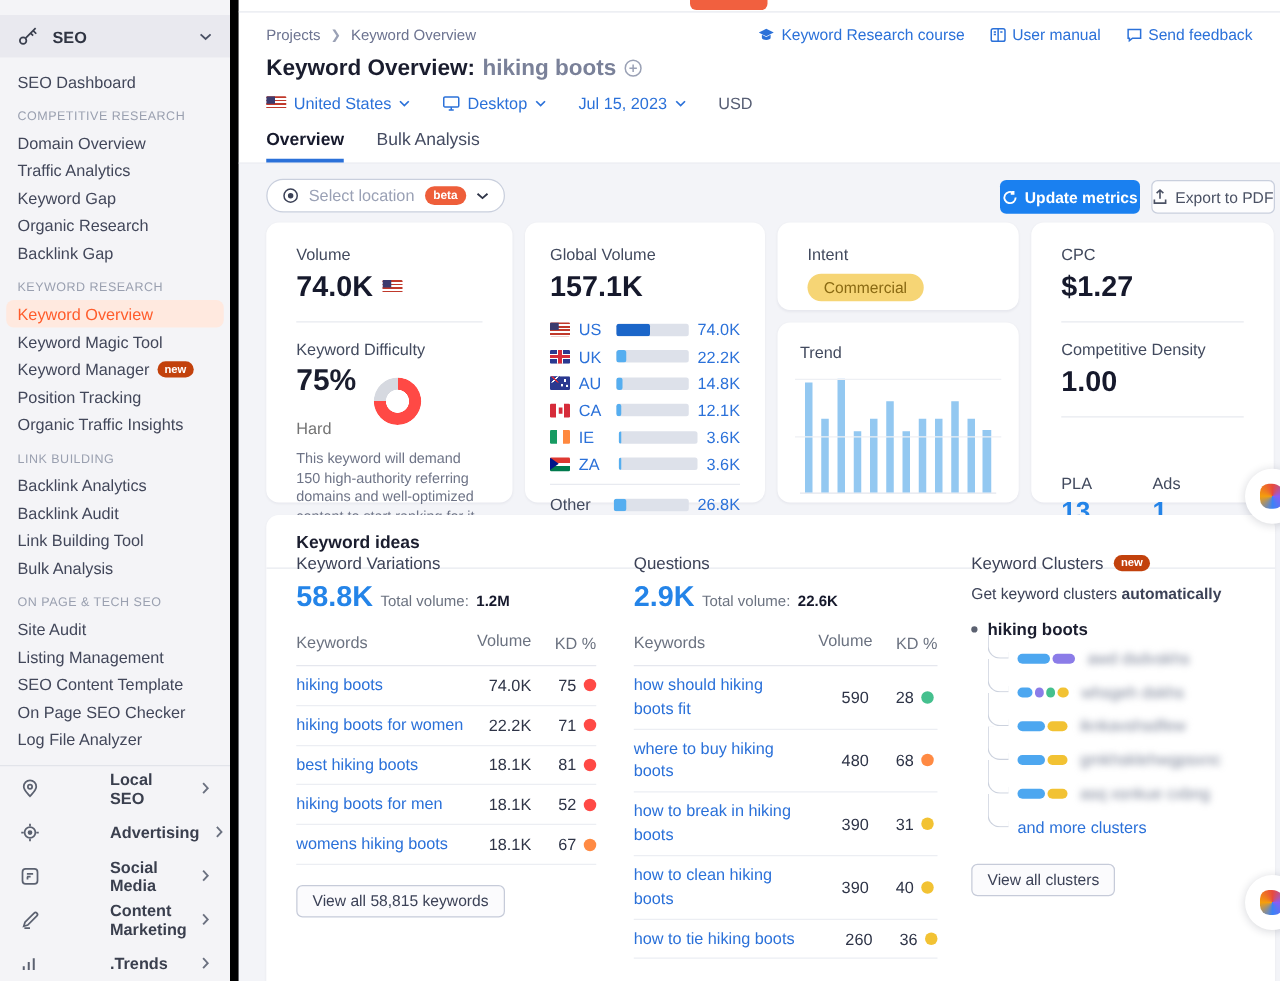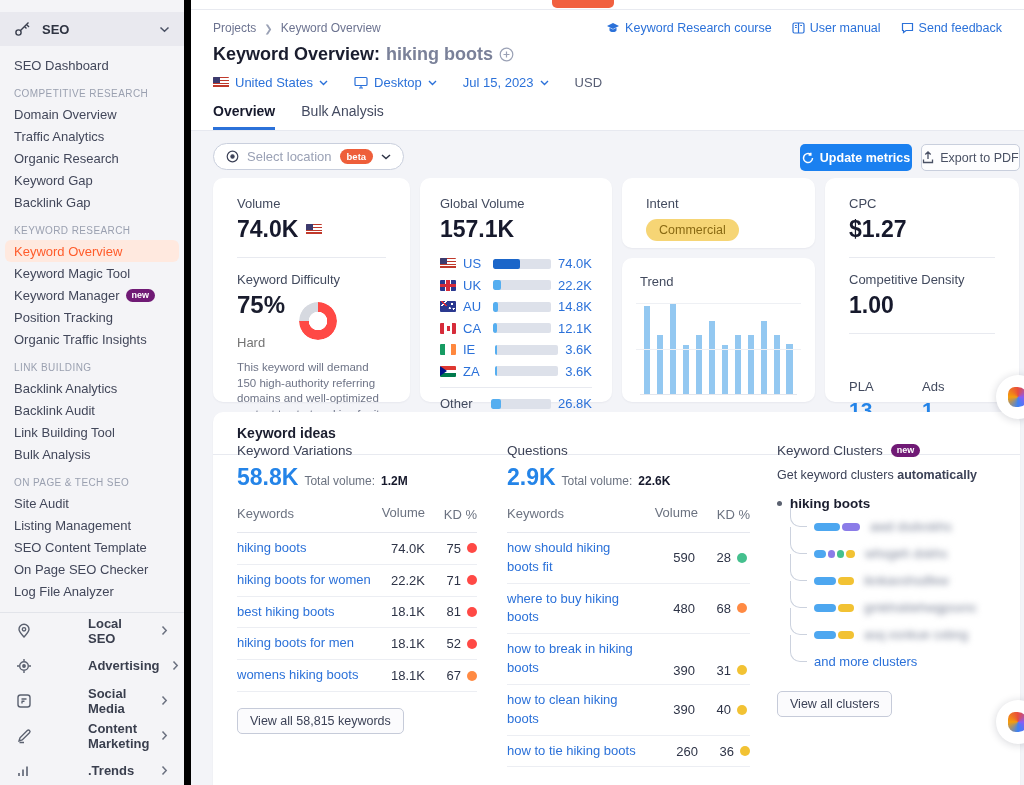--- a/index.html
+++ b/index.html
@@ -8,21 +8,21 @@
   .screen { position:absolute; inset:0; width:1024px; height:785px; overflow:hidden; }
 
   
   .sidebar { position:absolute; left:0; top:0; width:191px; height:785px; background:#f4f4f7; border-right:7px solid #000000; }
   .seo-header { margin-top:12px; height:34px; background:#e9e9ef; display:flex; align-items:center; padding:0 14px; cursor:pointer; }
   .seo-header .lbl { font-size:13px; font-weight:bold; color:#2f3442; margin-left:10px; flex:1; }
   .s-item { font-size:13px; color:#42475a; padding:4px 14px; height:22px; line-height:15px; cursor:pointer; display:flex; align-items:center; gap:6px; }
   .s-item.first { margin-top:8px; }
   .s-label { font-size:10px; color:#9aa0b0; letter-spacing:.4px; padding:0 14px; margin-top:12px; margin-bottom:4px; }
   .s-item.active { background:#ffe9df; color:#ff5c2b; margin:0 5px; padding:4px 9px; border-radius:6px; }
-  .badge-new { background:#701a75; color:#fff; font-size:9px; font-weight:bold; border-radius:8px; padding:2px 6px; line-height:1; }
+  .badge-new { background:#c2410c; color:#fff; font-size:9px; font-weight:bold; border-radius:8px; padding:2px 6px; line-height:1; }
   .s-divider { border-top:1px solid #e2e4ea; margin-top:10px; }
   .s-bottom { display:flex; align-items:center; height:35px; padding:0 16px; gap:12px; cursor:pointer; }
   .s-bottom .lbl { font-size:13px; font-weight:bold; color:#3a3f4e; flex:1;padding-left:44px; }
   .icon-gray { color:#5b6170; }
 
   
   .main { position:absolute; left:191px; top:0; right:0; height:785px; }
   .topstrip { height:10px; background:#fff; border-bottom:1px solid #e8eaf0; position:relative; }
   .search-frag { position:absolute; left:361px; top:0; width:62px; height:8px; background:#f1603f; border-radius:0 0 5px 5px; }
   .pagehead { background:#fff; padding:0 22px; border-bottom:1px solid #e7e9f0; height:121px; }
@@ -148,22 +148,22 @@
           <svg width="11" height="7" viewBox="0 0 11 7" fill="none" stroke="#4a5164" stroke-width="1.5">
             <path d="M1.5 1.5 L5.5 5.2 L9.5 1.5"></path>
           </svg>
         </span>
     </div>
     <nav>
       <div class="s-item first">SEO Dashboard</div>
       <div class="s-label">COMPETITIVE RESEARCH</div>
       <div class="s-item">Domain Overview</div>
       <div class="s-item">Traffic Analytics</div>
+      <div class="s-item">Keyword Gap</div>
       <div class="s-item">Organic Research</div>
-      <div class="s-item">Keyword Gap</div>
       <div class="s-item">Backlink Gap</div>
       <div class="s-label">KEYWORD RESEARCH</div>
       <div class="s-item active">Keyword Overview</div>
       <div class="s-item">Keyword Magic Tool</div>
       <div class="s-item">
         <span>Keyword Manager</span>
         <span class="badge-new">new</span>
       </div>
       <div class="s-item">Position Tracking</div>
       <div class="s-item">Organic Traffic Insights</div>
@@ -569,21 +569,21 @@
                 </span>
             </div>
             <div class="krow" style="min-height:43px;">
               <span class="k-kw" style="max-width:140px;">where to buy hiking boots</span>
               <span class="k-vol">480</span>
               <span class="k-kd">
                   <span>68</span>
                   <span class="kd-dot" style="background: rgb(255, 138, 67);"></span>
                 </span>
             </div>
-            <div class="krow" style="min-height:43px;align-items:flex-end;">
+            <div class="krow" style="min-height:43px;">
               <span class="k-kw" style="max-width:140px;">how to break in hiking boots</span>
               <span class="k-vol">390</span>
               <span class="k-kd">
                   <span>31</span>
                   <span class="kd-dot" style="background: rgb(242, 194, 51);"></span>
                 </span>
             </div>
             <div class="krow" style="min-height:43px;">
               <span class="k-kw" style="max-width:140px;">how to clean hiking boots</span>
               <span class="k-vol">390</span>

